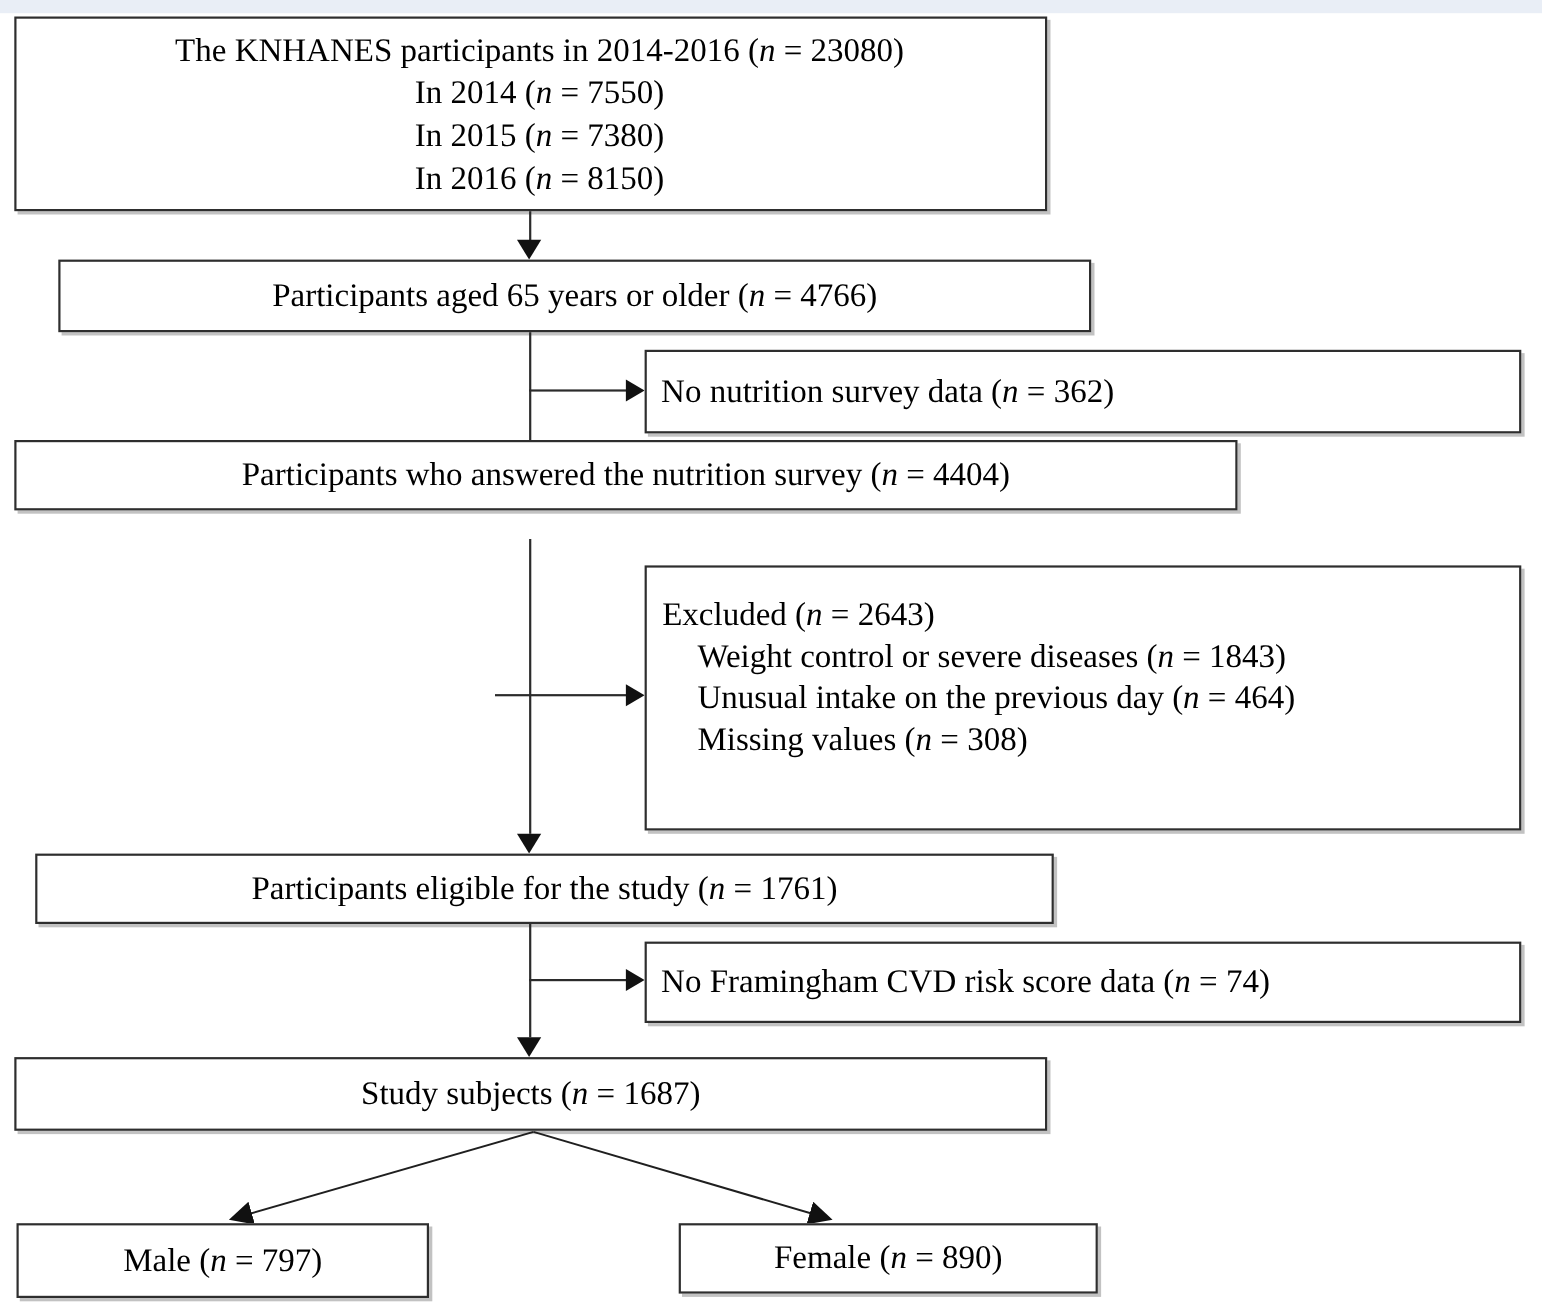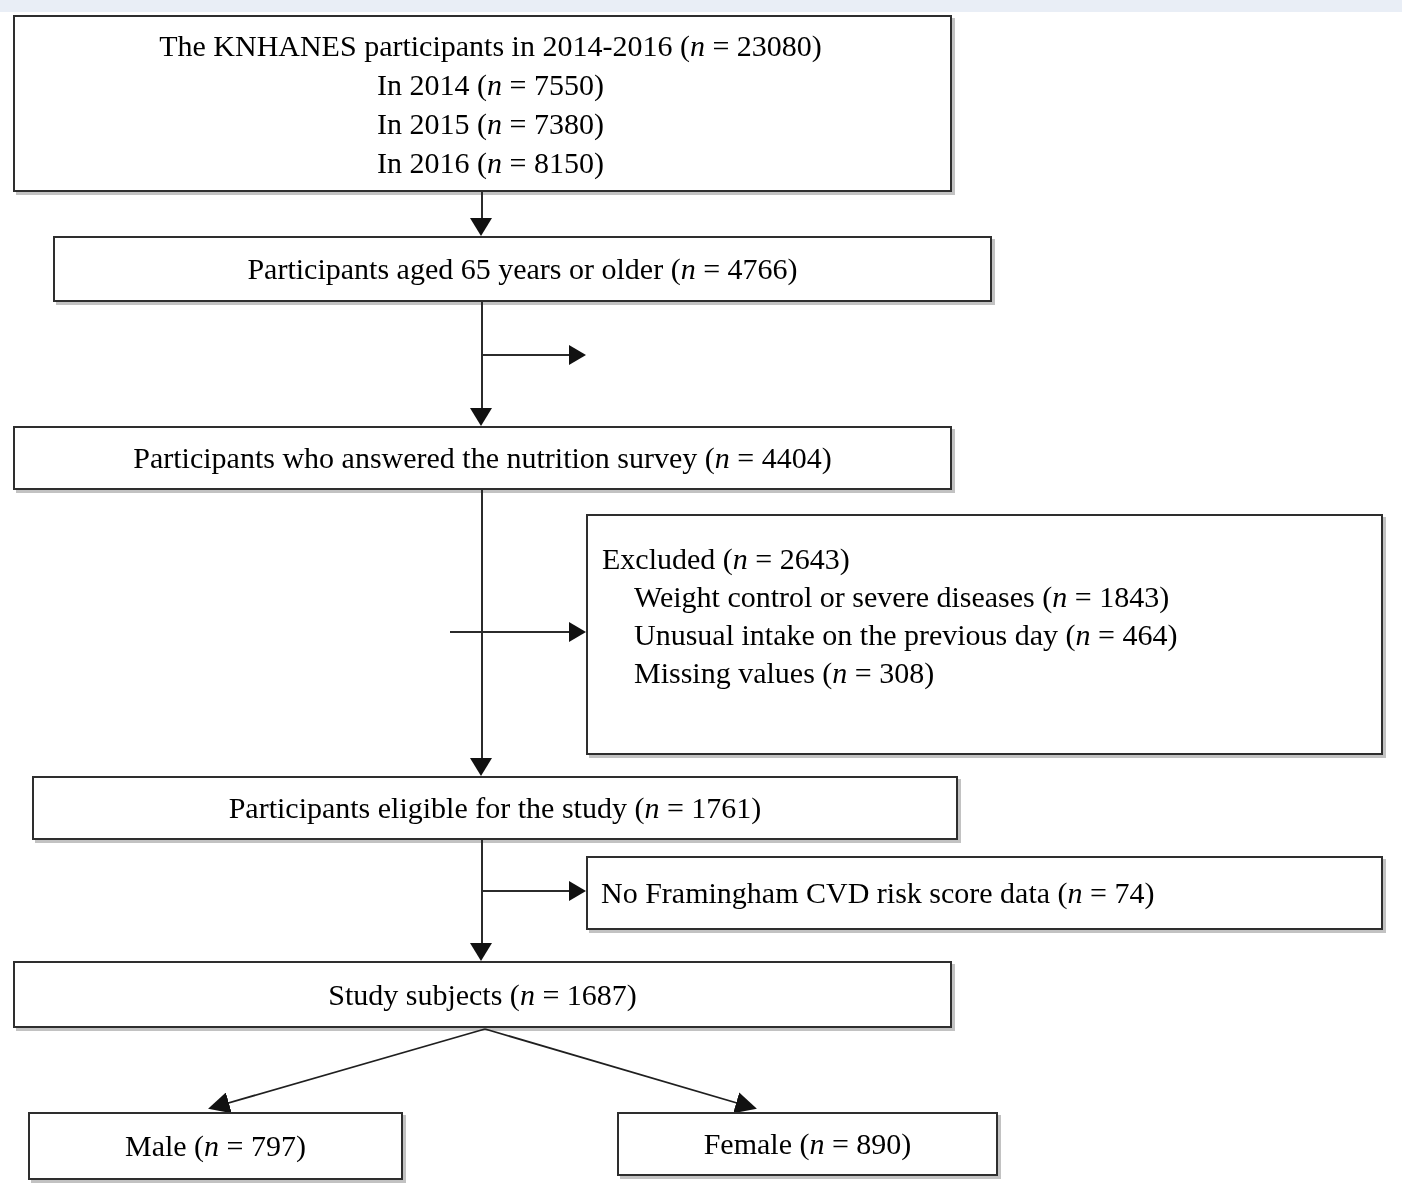--- a/index.html
+++ b/index.html
@@ -74,22 +74,25 @@
 
   <div class="box center-box" style="left:13px; top:236px; width:939px; height:66px;margin-left:40px;">
     <div>Participants aged 65 years or older (<i>n</i> = 4766)</div>
   </div>
 
   <div class="vline" style="left:481px; top:302px; height:106px;"></div>
   <div class="arrow-down" style="left:470px; top:408px;"></div>
   <div class="hline" style="left:481px; top:354px; width:90px;"></div>
   <div class="arrow-right" style="left:569px; top:345px;"></div>
 
+  <div class="box left-box" style="left:586px; top:318px; width:797px; height:76px;">
+    <div>No nutrition survey data (<i>n</i> = 362)</div>
+  </div>
 
-  <div class="box center-box" style="left:13px; top:426px; width:939px; height:64px;">
+  <div class="box center-box" style="left:13px; top:400px; width:1112px; height:64px;">
     <div>Participants who answered the nutrition survey (<i>n</i> = 4404)</div>
   </div>
 
   <div class="vline" style="left:481px; top:490px; height:268px;"></div>
   <div class="arrow-down" style="left:470px; top:758px;"></div>
   <div class="hline" style="left:450px; top:631px; width:121px;"></div>
   <div class="arrow-right" style="left:569px; top:622px;"></div>
 
   <div class="box list-box" style="left:586px; top:514px; width:797px; height:241px;">
     <div>Excluded (<i>n</i> = 2643)</div>
@@ -118,21 +121,21 @@
   <svg class="diag" width="1402" height="1196" viewBox="0 0 1402 1196" aria-hidden="true">
     <defs>
       <marker id="ah" viewBox="0 0 10 10" refX="8.6" refY="5" markerWidth="12" markerHeight="12" orient="auto-start-reverse">
         <path class="ah" d="M0,0 L10,5 L0,10 z"></path>
       </marker>
     </defs>
     <line x1="485" y1="1029" x2="211" y2="1108" marker-end="url(#ah)"></line>
     <line x1="485" y1="1029" x2="754" y2="1108" marker-end="url(#ah)"></line>
   </svg>
 
-  <div class="box center-box" style="left:28px; top:1112px; width:375px; height:68px;">
+  <div class="box center-box" style="left:15px; top:1112px; width:375px; height:68px;">
     <div>Male (<i>n</i> = 797)</div>
   </div>
 
   <div class="box center-box" style="left:569px; top:1112px; width:381px; height:64px;margin-left:48px;">
     <div>Female (<i>n</i> = 890)</div>
   </div>
 
   <div class="bottom-strip"></div>
 </div>
 

